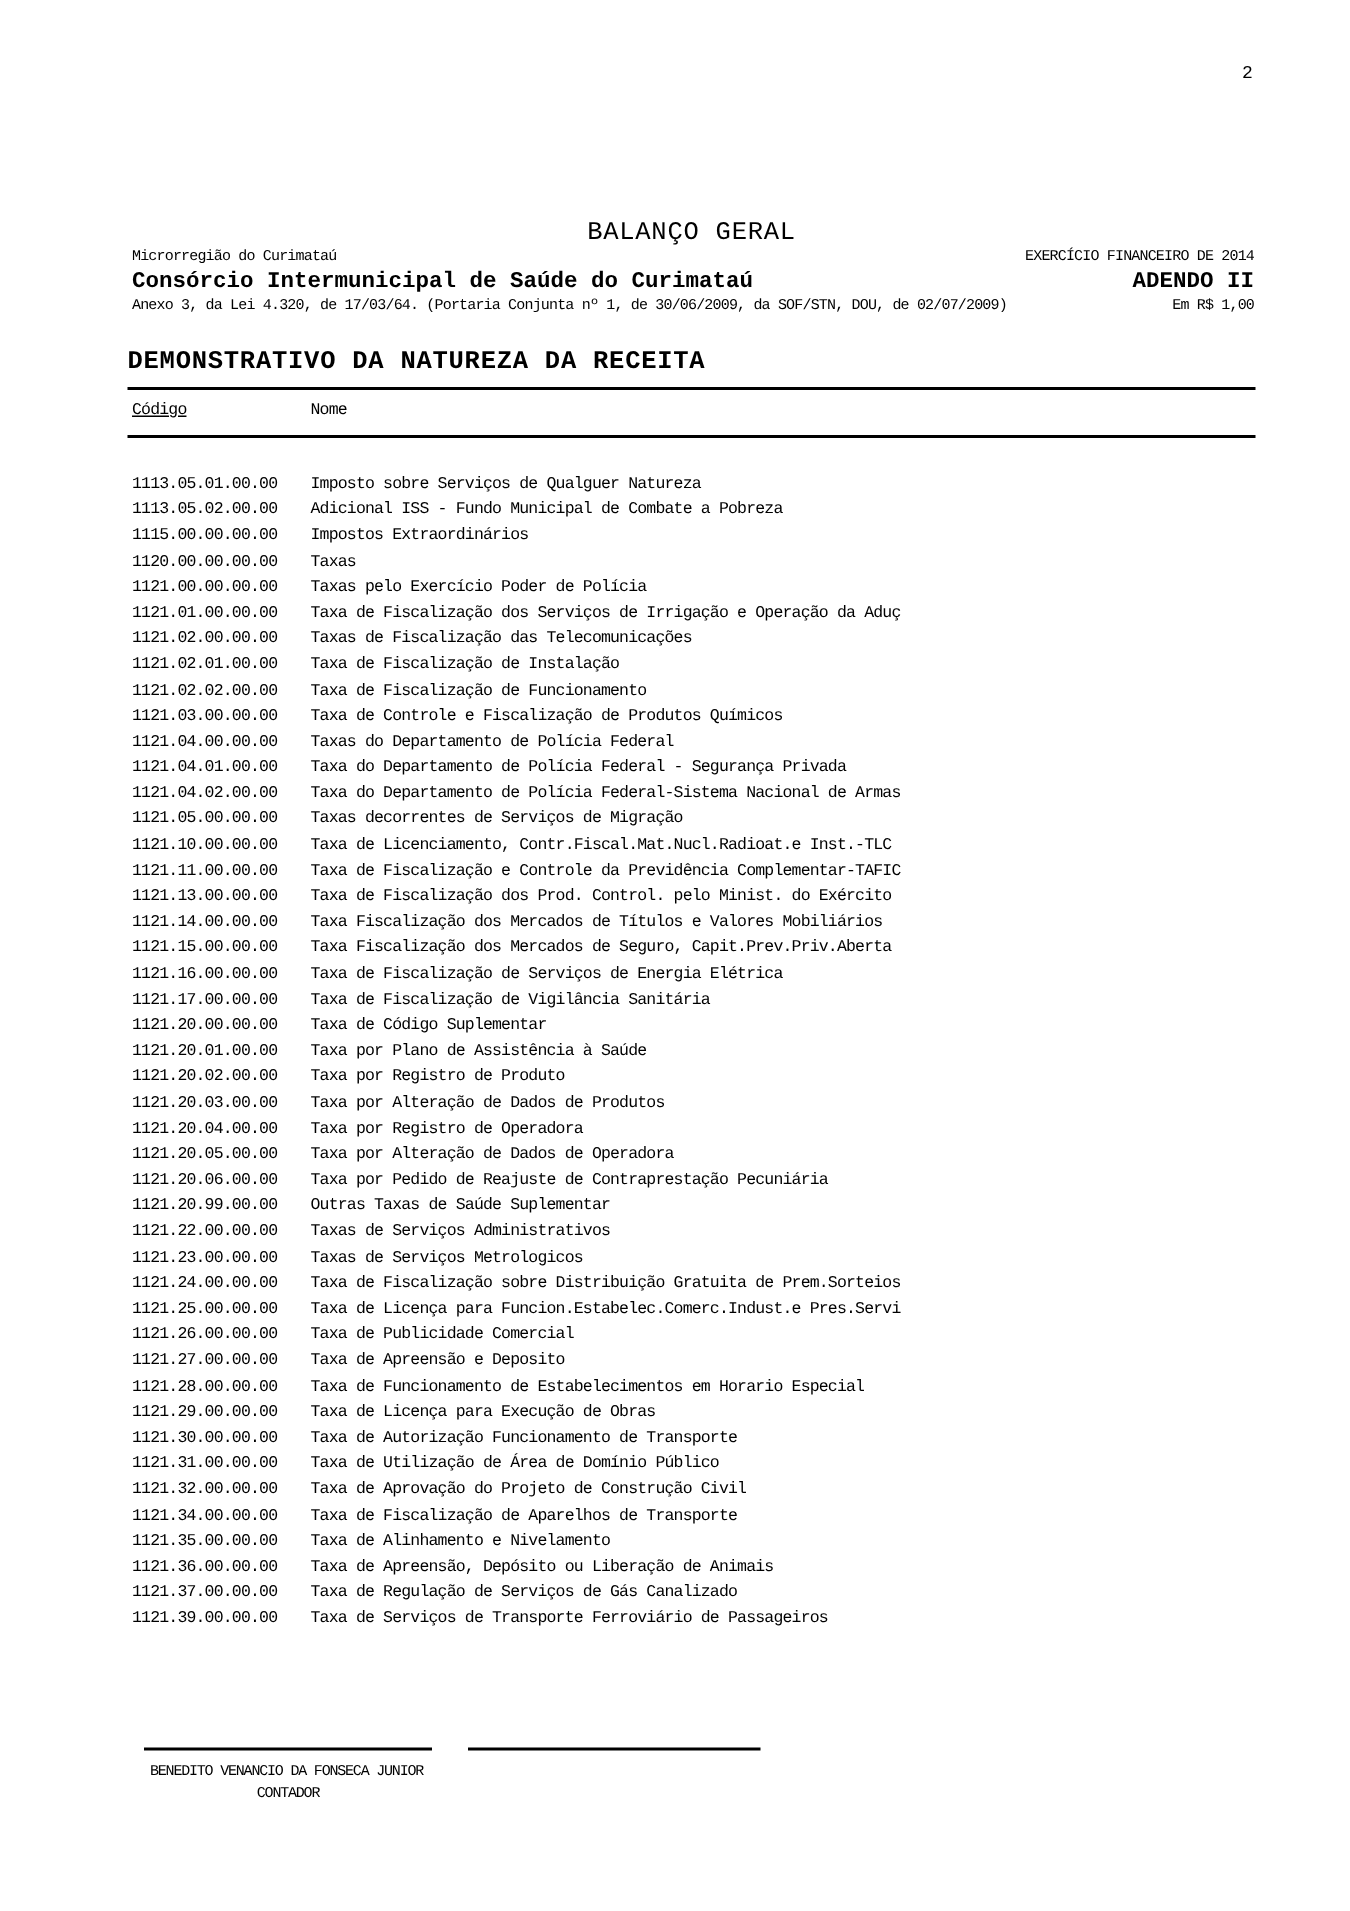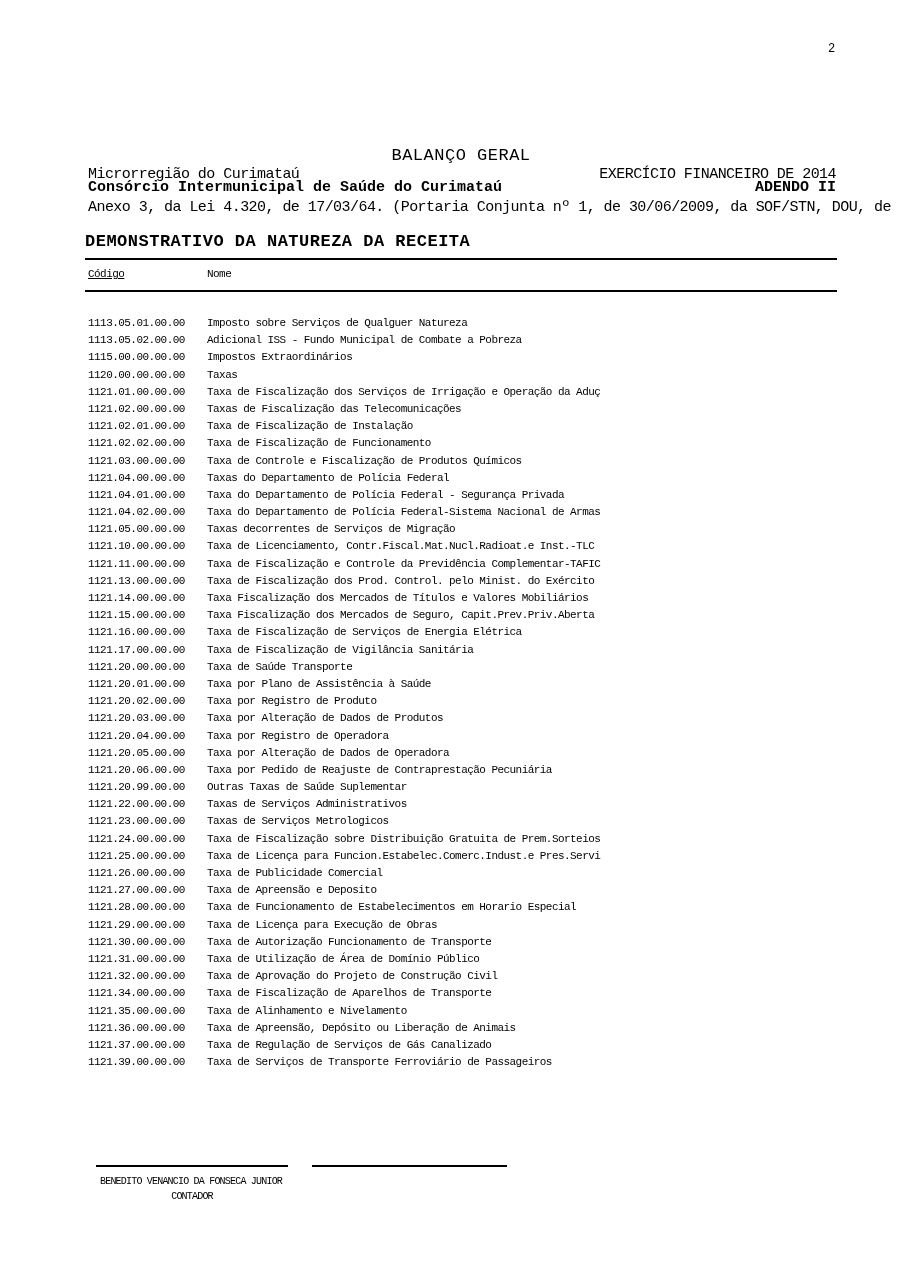--- a/index.html
+++ b/index.html
@@ -9,21 +9,21 @@
     height:1274px;
     background:#ffffff;
     color:#000000;
     font-family:"Liberation Mono","DejaVu Sans Mono",monospace;
     overflow:hidden;
   }
   .abs{position:absolute;}
   .page-number{top:42px;left:828px;font-size:12px;}
   .report-title{top:146px;left:85px;width:752px;text-align:center;font-size:17px;font-weight:400;letter-spacing:0.5px;white-space:nowrap;}
   .hline{left:88px;width:748px;display:flex;justify-content:space-between;white-space:nowrap;}
-  .line-small{font-size:15px;letter-spacing:-0.55px;align-items:center;}
+  .line-small{font-size:10px;letter-spacing:-0.55px;align-items:center;}
   .line-entity{top:166px;}
   .line-main{top:179px;font-size:15px;font-weight:700;letter-spacing:0px;}
   .line-legal{top:199px;}
   .section-title{top:232px;left:85px;width:752px;font-size:17px;font-weight:700;letter-spacing:0.5px;white-space:nowrap;}
   .rule{left:85px;width:752px;height:2px;background:#000;}
   .rule-1{top:258px;}
   .rule-2{top:290px;}
   .col-headers{top:268px;left:88px;font-size:11px;letter-spacing:-0.55px;white-space:nowrap;}
   .col-code{display:inline-block;width:119px;text-decoration:underline;}
   .table-body{top:315px;left:88px;width:760px;}
@@ -67,37 +67,38 @@
     <span class="col-code">Código</span><span>Nome</span>
   </div>
 
   <div class="abs rule rule-2"></div>
 
   <div class="abs table-body">
       <div class="trow"><span class="code">1113.05.01.00.00</span><span>Imposto sobre Serviços de Qualguer Natureza</span></div>
       <div class="trow"><span class="code">1113.05.02.00.00</span><span>Adicional ISS - Fundo Municipal de Combate a Pobreza</span></div>
       <div class="trow"><span class="code">1115.00.00.00.00</span><span>Impostos Extraordinários</span></div>
       <div class="trow"><span class="code">1120.00.00.00.00</span><span>Taxas</span></div>
+      <div class="trow"><span class="code">1121.00.00.00.00</span><span>Taxas pelo Exercício Poder de Polícia</span></div>
       <div class="trow"><span class="code">1121.01.00.00.00</span><span>Taxa de Fiscalização dos Serviços de Irrigação e Operação da Aduç</span></div>
       <div class="trow"><span class="code">1121.02.00.00.00</span><span>Taxas de Fiscalização das Telecomunicações</span></div>
       <div class="trow"><span class="code">1121.02.01.00.00</span><span>Taxa de Fiscalização de Instalação</span></div>
       <div class="trow"><span class="code">1121.02.02.00.00</span><span>Taxa de Fiscalização de Funcionamento</span></div>
       <div class="trow"><span class="code">1121.03.00.00.00</span><span>Taxa de Controle e Fiscalização de Produtos Químicos</span></div>
       <div class="trow"><span class="code">1121.04.00.00.00</span><span>Taxas do Departamento de Polícia Federal</span></div>
       <div class="trow"><span class="code">1121.04.01.00.00</span><span>Taxa do Departamento de Polícia Federal - Segurança Privada</span></div>
       <div class="trow"><span class="code">1121.04.02.00.00</span><span>Taxa do Departamento de Polícia Federal-Sistema Nacional de Armas</span></div>
       <div class="trow"><span class="code">1121.05.00.00.00</span><span>Taxas decorrentes de Serviços de Migração</span></div>
       <div class="trow"><span class="code">1121.10.00.00.00</span><span>Taxa de Licenciamento, Contr.Fiscal.Mat.Nucl.Radioat.e Inst.-TLC</span></div>
       <div class="trow"><span class="code">1121.11.00.00.00</span><span>Taxa de Fiscalização e Controle da Previdência Complementar-TAFIC</span></div>
       <div class="trow"><span class="code">1121.13.00.00.00</span><span>Taxa de Fiscalização dos Prod. Control. pelo Minist. do Exército</span></div>
       <div class="trow"><span class="code">1121.14.00.00.00</span><span>Taxa Fiscalização dos Mercados de Títulos e Valores Mobiliários</span></div>
       <div class="trow"><span class="code">1121.15.00.00.00</span><span>Taxa Fiscalização dos Mercados de Seguro, Capit.Prev.Priv.Aberta</span></div>
       <div class="trow"><span class="code">1121.16.00.00.00</span><span>Taxa de Fiscalização de Serviços de Energia Elétrica</span></div>
       <div class="trow"><span class="code">1121.17.00.00.00</span><span>Taxa de Fiscalização de Vigilância Sanitária</span></div>
-      <div class="trow"><span class="code">1121.20.00.00.00</span><span>Taxa de Saúde Transporte</span></div>
+      <div class="trow"><span class="code">1121.20.00.00.00</span><span>Taxa de Código Suplementar</span></div>
       <div class="trow"><span class="code">1121.20.01.00.00</span><span>Taxa por Plano de Assistência à Saúde</span></div>
       <div class="trow"><span class="code">1121.20.02.00.00</span><span>Taxa por Registro de Produto</span></div>
       <div class="trow"><span class="code">1121.20.03.00.00</span><span>Taxa por Alteração de Dados de Produtos</span></div>
       <div class="trow"><span class="code">1121.20.04.00.00</span><span>Taxa por Registro de Operadora</span></div>
       <div class="trow"><span class="code">1121.20.05.00.00</span><span>Taxa por Alteração de Dados de Operadora</span></div>
       <div class="trow"><span class="code">1121.20.06.00.00</span><span>Taxa por Pedido de Reajuste de Contraprestação Pecuniária</span></div>
       <div class="trow"><span class="code">1121.20.99.00.00</span><span>Outras Taxas de Saúde Suplementar</span></div>
       <div class="trow"><span class="code">1121.22.00.00.00</span><span>Taxas de Serviços Administrativos</span></div>
       <div class="trow"><span class="code">1121.23.00.00.00</span><span>Taxas de Serviços Metrologicos</span></div>
       <div class="trow"><span class="code">1121.24.00.00.00</span><span>Taxa de Fiscalização sobre Distribuição Gratuita de Prem.Sorteios</span></div>

